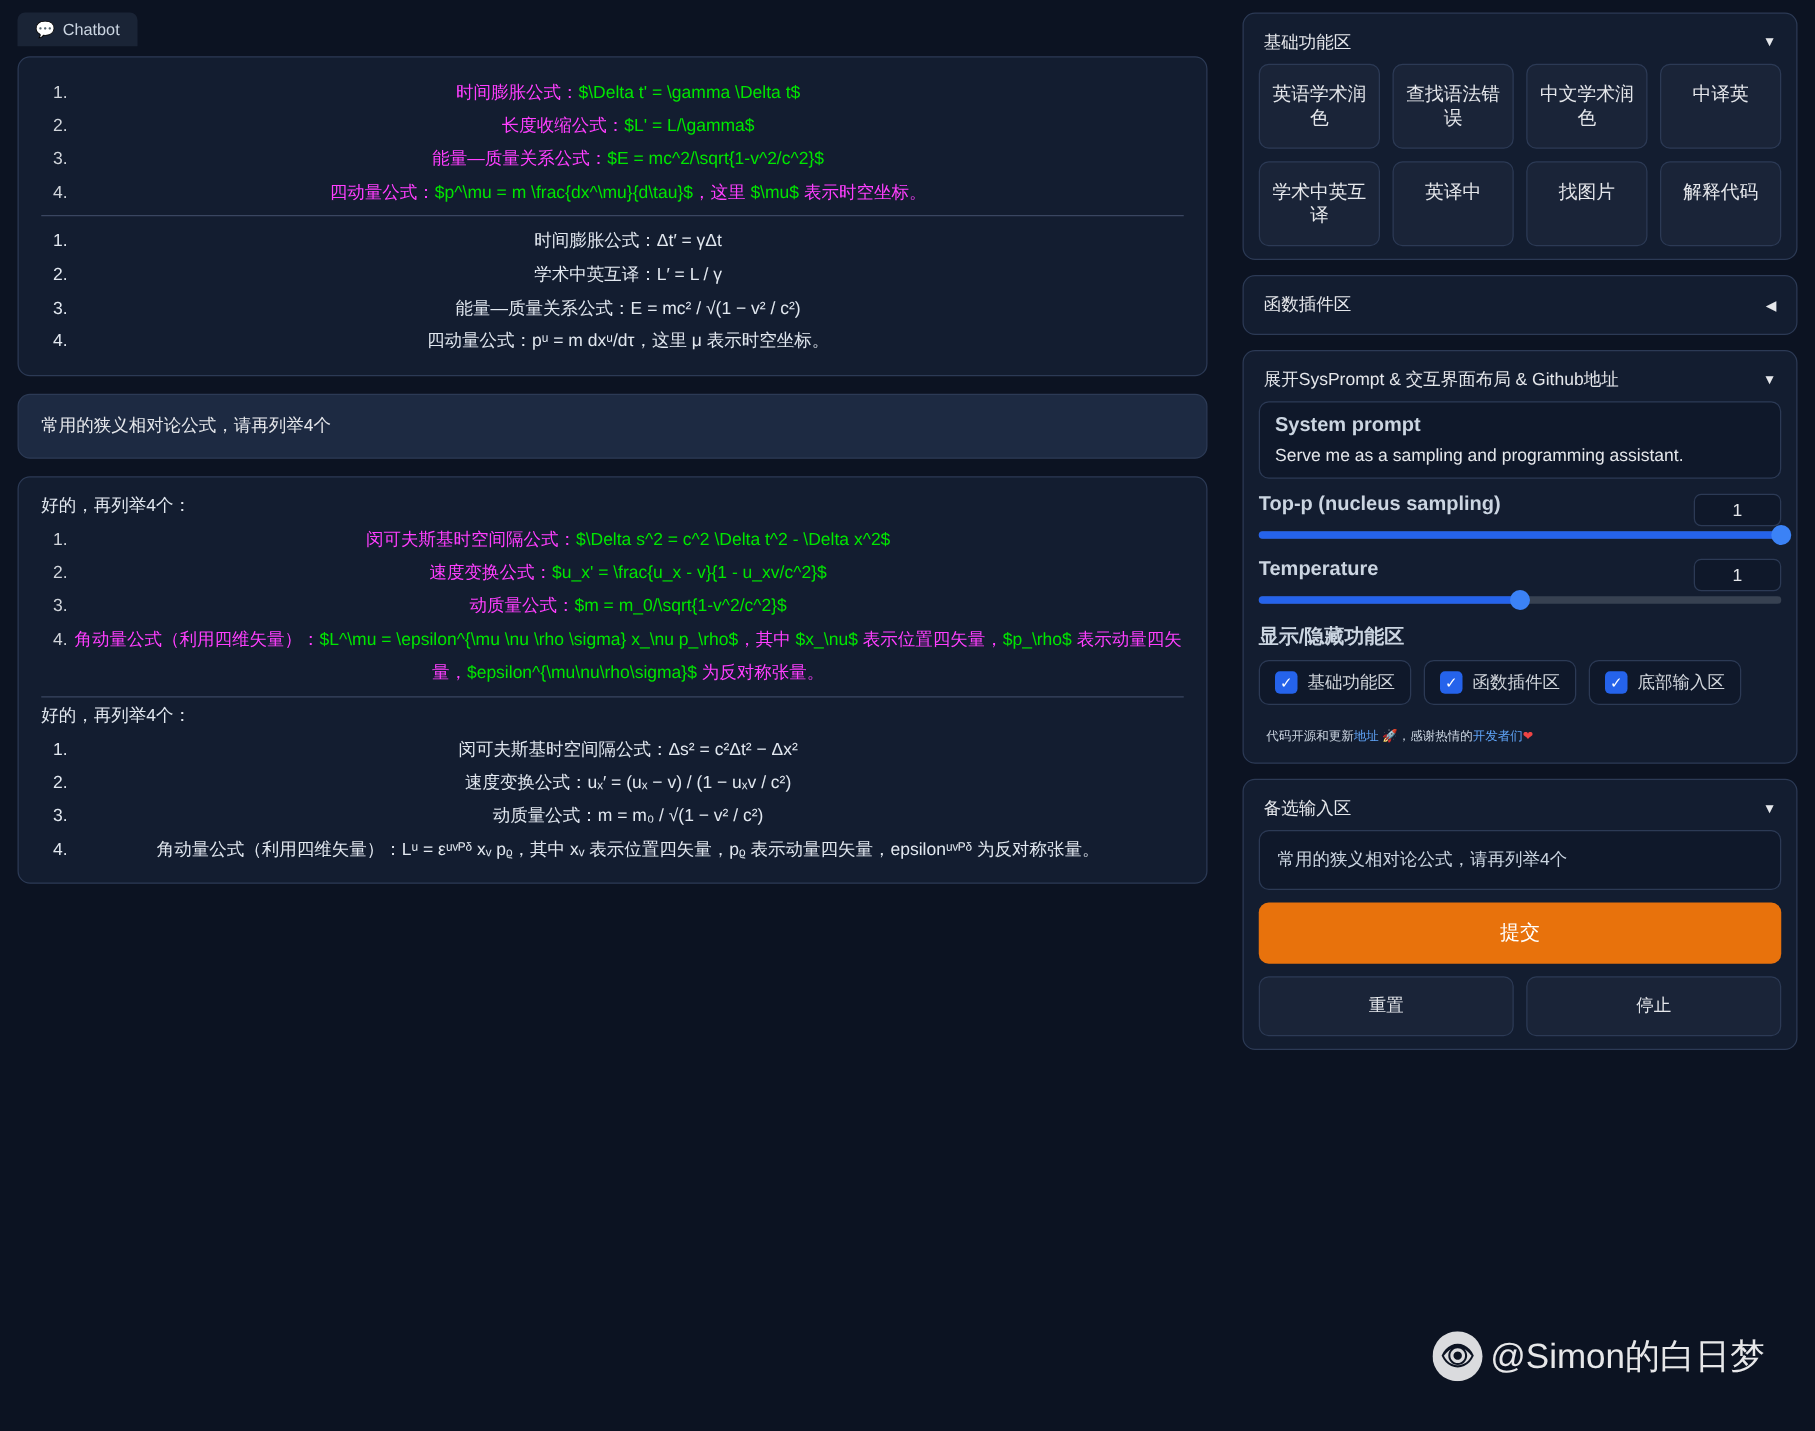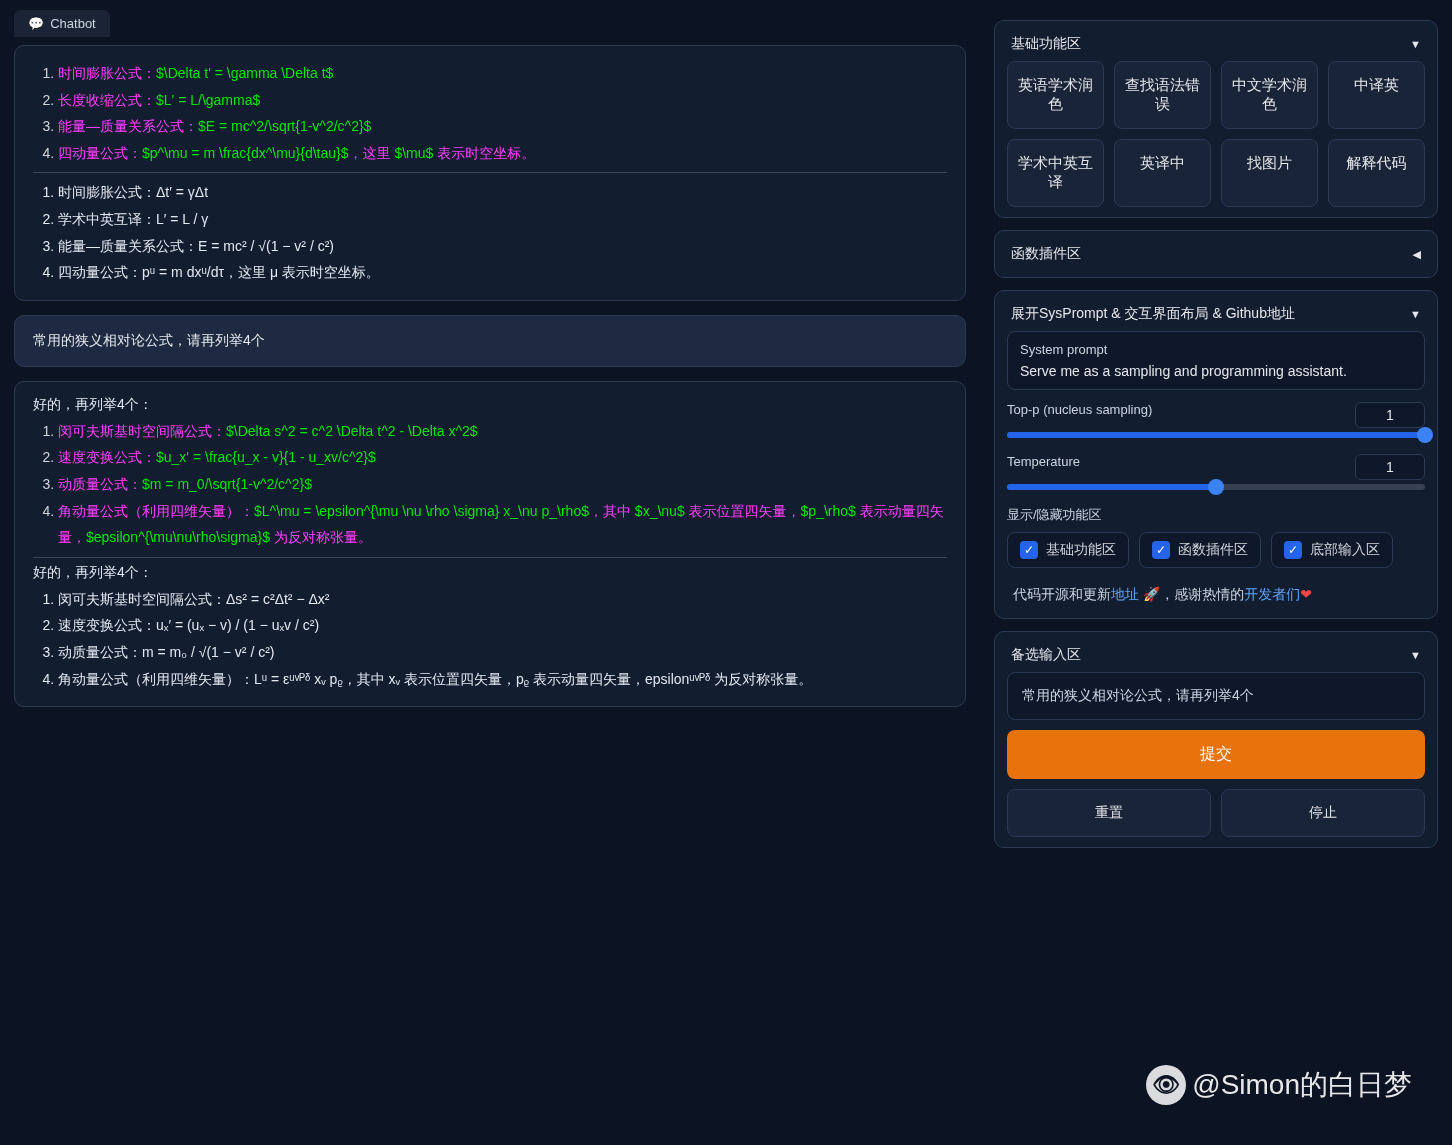--- a/index.html
+++ b/index.html
@@ -37,30 +37,30 @@
   margin-bottom: 14px;
   color: #e5e7eb;
 }
 .msg-ai {
   background: #131d30;
   border: 1px solid #2c3a55;
   border-radius: 10px;
   padding: 14px 18px;
   margin-bottom: 14px;
 }
-.msg-ai ol { padding-left: 25px; }
+.msg-ai ol { padding-left: 25px; text-align: center; }
 .msg-ai li { line-height: 1.9; }
 .tex-raw { color: #ff3fff; }
 .tex-math { color: #00e600; }
 .hr { border-top: 1px solid #3a4660; margin: 6px 0; }
 .rendered { color: #e2e8f0; }
 
 .right-panel {
   width: 472px;
-  padding: 20px 14px;
+  padding: 10px 14px;
   display: flex;
   flex-direction: column;
   gap: 12px;
 }
 .card {
   background: #131d30;
   border: 1px solid #2c3a55;
   border-radius: 10px;
   padding: 10px 12px;
 }
@@ -90,21 +90,21 @@
   font-weight: 500;
   cursor: pointer;
 }
 .prompt-box {
   background: #0f182a;
   border: 1px solid #2c3a55;
   border-radius: 8px;
   padding: 10px 12px;
   margin-bottom: 12px;
 }
-.label { font-size: 13px; color: #cbd5e1; margin-bottom: 6px; }
+.label { font-size: 16px; color: #cbd5e1; margin-bottom: 6px; font-weight: bold; }
 .slider-row {
   display: flex;
   align-items: flex-start;
   justify-content: space-between;
   margin-bottom: 4px;
 }
 .slider-val {
   background: #0f182a;
   border: 1px solid #2c3a55;
   border-radius: 6px;
@@ -145,21 +145,21 @@
   display: flex;
   align-items: center;
   gap: 8px;
   cursor:pointer;
 }
 .chk-box {
   width: 18px; height: 18px; border-radius: 4px;
   background: #2563eb; display:flex; align-items:center; justify-content:center;
   color:#fff; font-size:12px;
 }
-.footer-text { font-size:14px; color:#cbd5e1; padding: 4px 6px;}
+.footer-text { font-size:10px; color:#cbd5e1; padding: 4px 6px;}
 .footer-text a { color:#60a5fa; }
 .heart { color:#ef4444; }
 .input-box {
   background: #0f182a;
   border: 1px solid #2c3a55;
   border-radius: 8px;
   padding: 14px 14px;
   color: #cbd5e1;
   margin-bottom: 10px;
 }

